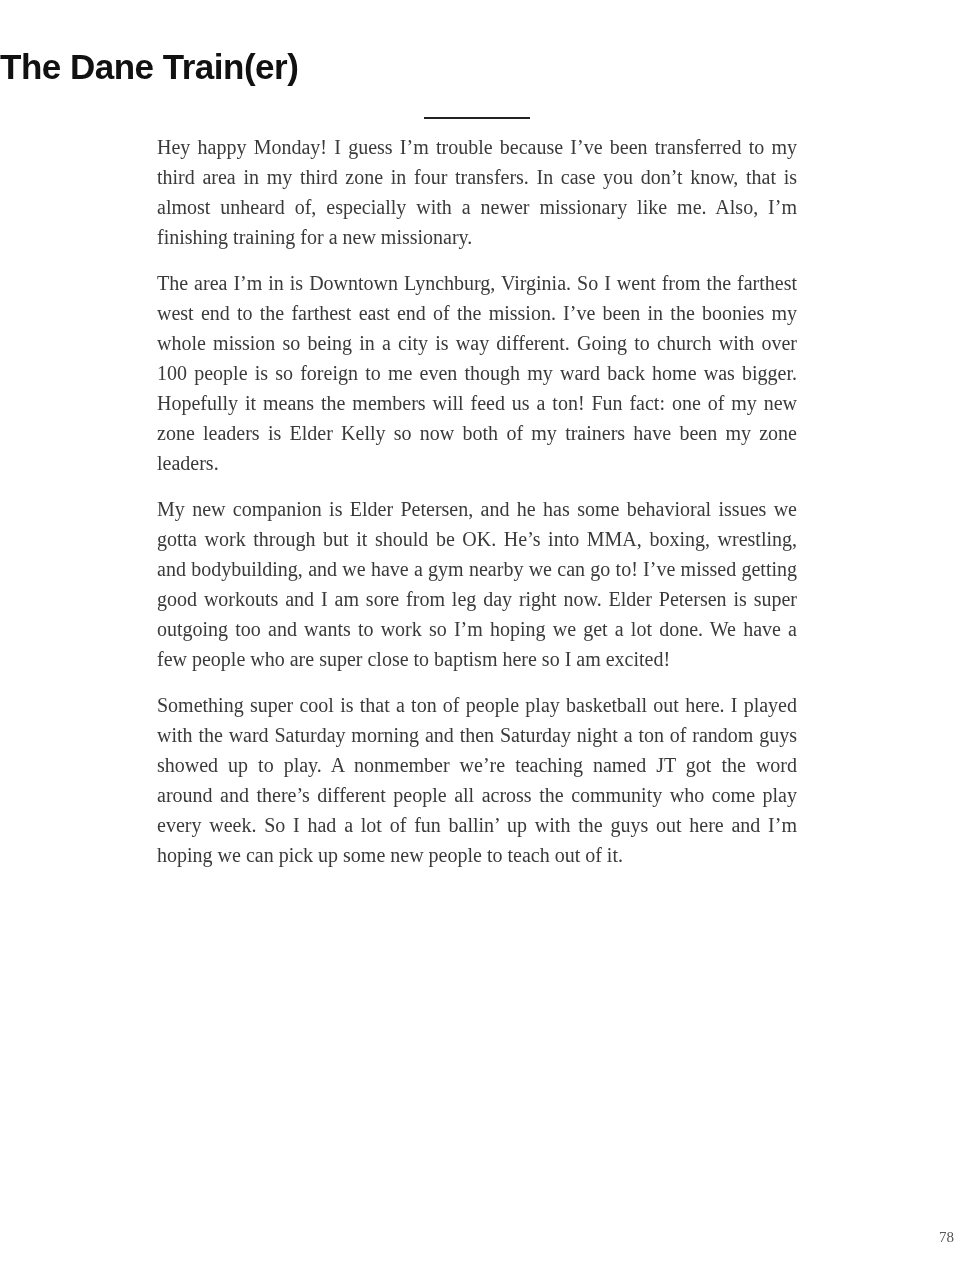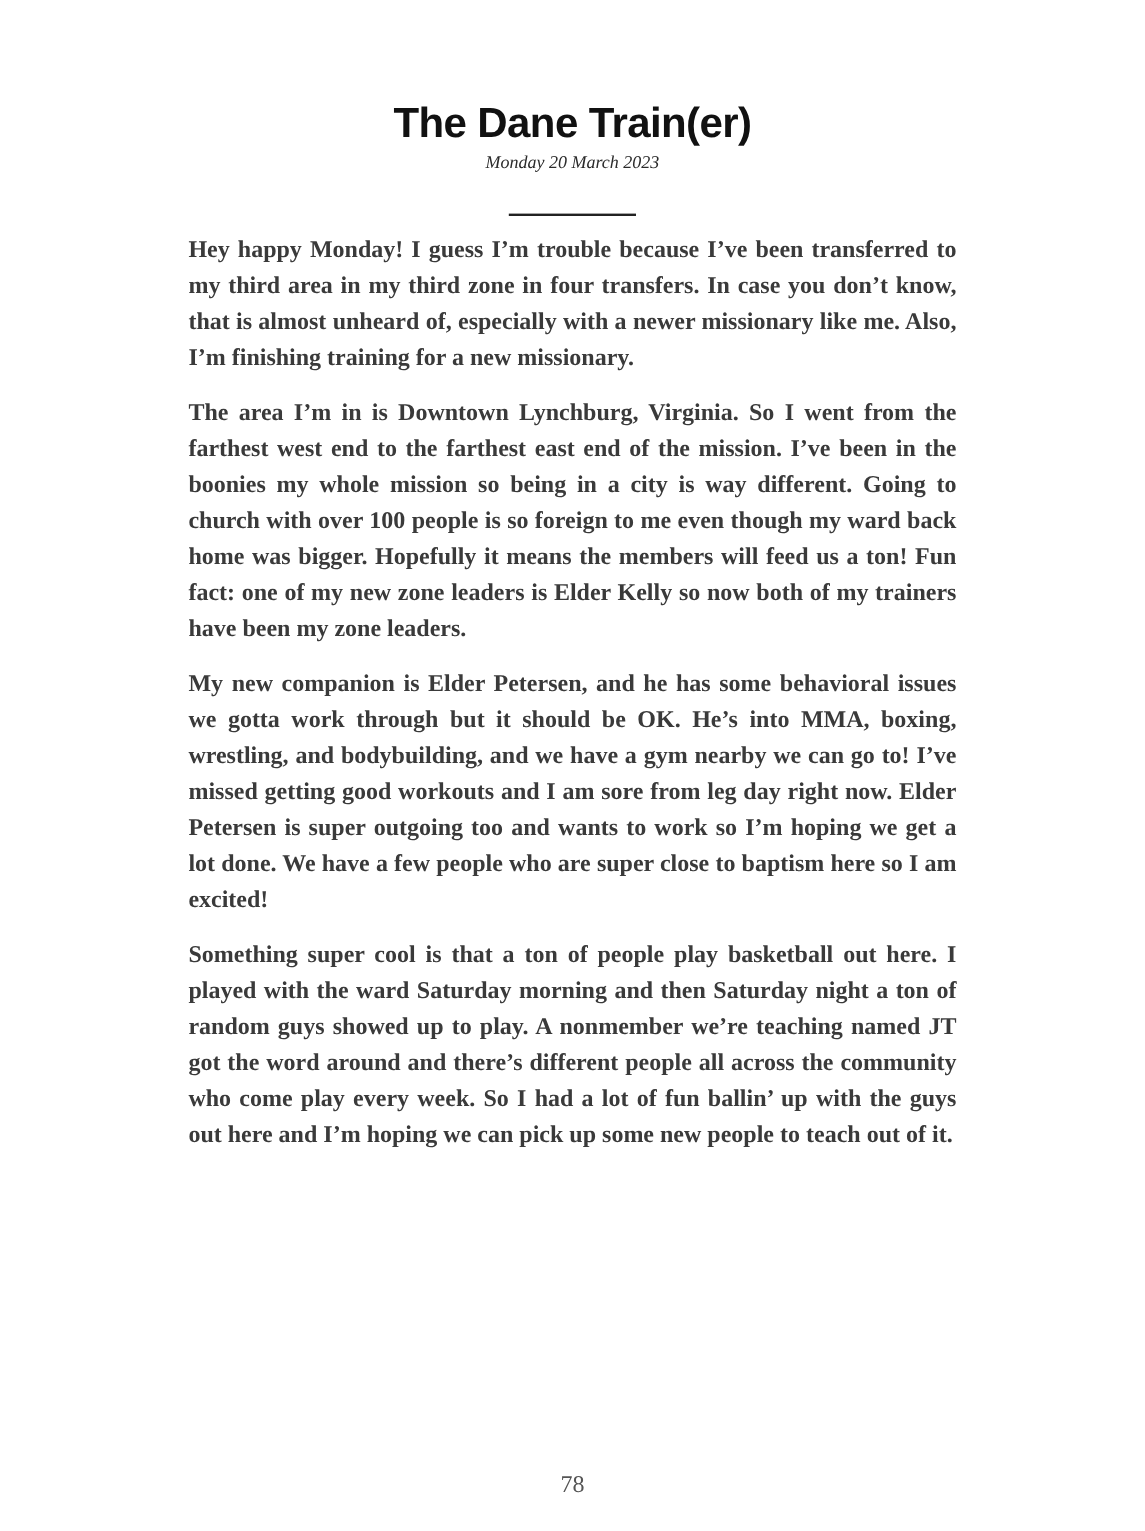--- a/index.html
+++ b/index.html
@@ -8,22 +8,22 @@
   .page {
     position: relative;
     width: 954px;
     height: 1276px;
     margin: 0 auto;
     background: #ffffff;
     overflow: hidden;
   }
 
   .doc-header {
-    text-align: center;
-    padding-top: 84px;
+    text-align: left;
+    padding-top: 48px;
   }
 
   .doc-title {
     margin: 0;
     font-family: "Liberation Sans", sans-serif;
     font-weight: 700;
     font-size: 35px;
     line-height: 37px;
     letter-spacing: -0.5px;
     color: #111111;
@@ -51,43 +51,41 @@
     font-family: "Liberation Serif", serif;
     font-size: 20px;
     line-height: 30px;
     color: #3a3a3a;
     text-align: justify;
     text-justify: inter-word;
   }
 
   .letter p {
     margin: 0 0 16px 0;
-    font-weight: bold;
   }
 
   .page-number {
     position: absolute;
     left: 0;
     right: 0;
     bottom: 30px;
-    text-align: center;
+    text-align: right;
     font-family: "Liberation Serif", serif;
-    font-size: 20px;
+    font-size: 15px;
     line-height: 18px;
     color: #555555;
   }
 </style>
 </head>
 <body>
 
 <div class="page">
 
   <header class="doc-header">
     <h1 class="doc-title">The Dane Train(er)</h1>
-    <div class="doc-date">Monday 20 March 2023</div>
   </header>
 
   <div class="divider"></div>
 
   <main class="letter">
     <p>Hey happy Monday! I guess I’m trouble because I’ve been transferred to my third area in my third zone in four transfers. In case you don’t know, that is almost unheard of, especially with a newer missionary like me. Also, I’m finishing training for a new missionary.</p>
     <p>The area I’m in is Downtown Lynchburg, Virginia. So I went from the farthest west end to the farthest east end of the mission. I’ve been in the boonies my whole mission so being in a city is way different. Going to church with over 100 people is so foreign to me even though my ward back home was bigger. Hopefully it means the members will feed us a ton! Fun fact: one of my new zone leaders is Elder Kelly so now both of my trainers have been my zone leaders.</p>
     <p>My new companion is Elder Petersen, and he has some behavioral issues we gotta work through but it should be OK. He’s into MMA, boxing, wrestling, and bodybuilding, and we have a gym nearby we can go to! I’ve missed getting good workouts and I am sore from leg day right now. Elder Petersen is super outgoing too and wants to work so I’m hoping we get a lot done. We have a few people who are super close to baptism here so I am excited!</p>
     <p>Something super cool is that a ton of people play basketball out here. I played with the ward Saturday morning and then Saturday night a ton of random guys showed up to play. A nonmember we’re teaching named JT got the word around and there’s different people all across the community who come play every week. So I had a lot of fun ballin’ up with the guys out here and I’m hoping we can pick up some new people to teach out of it.</p>
   </main>

